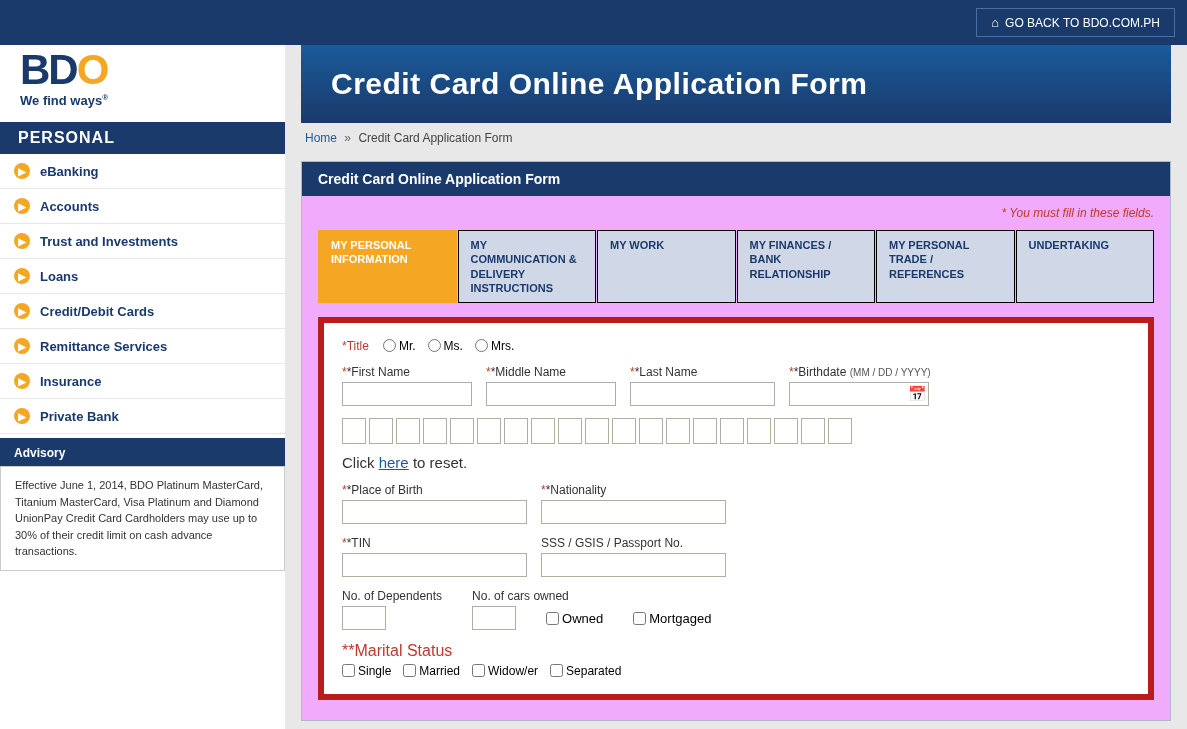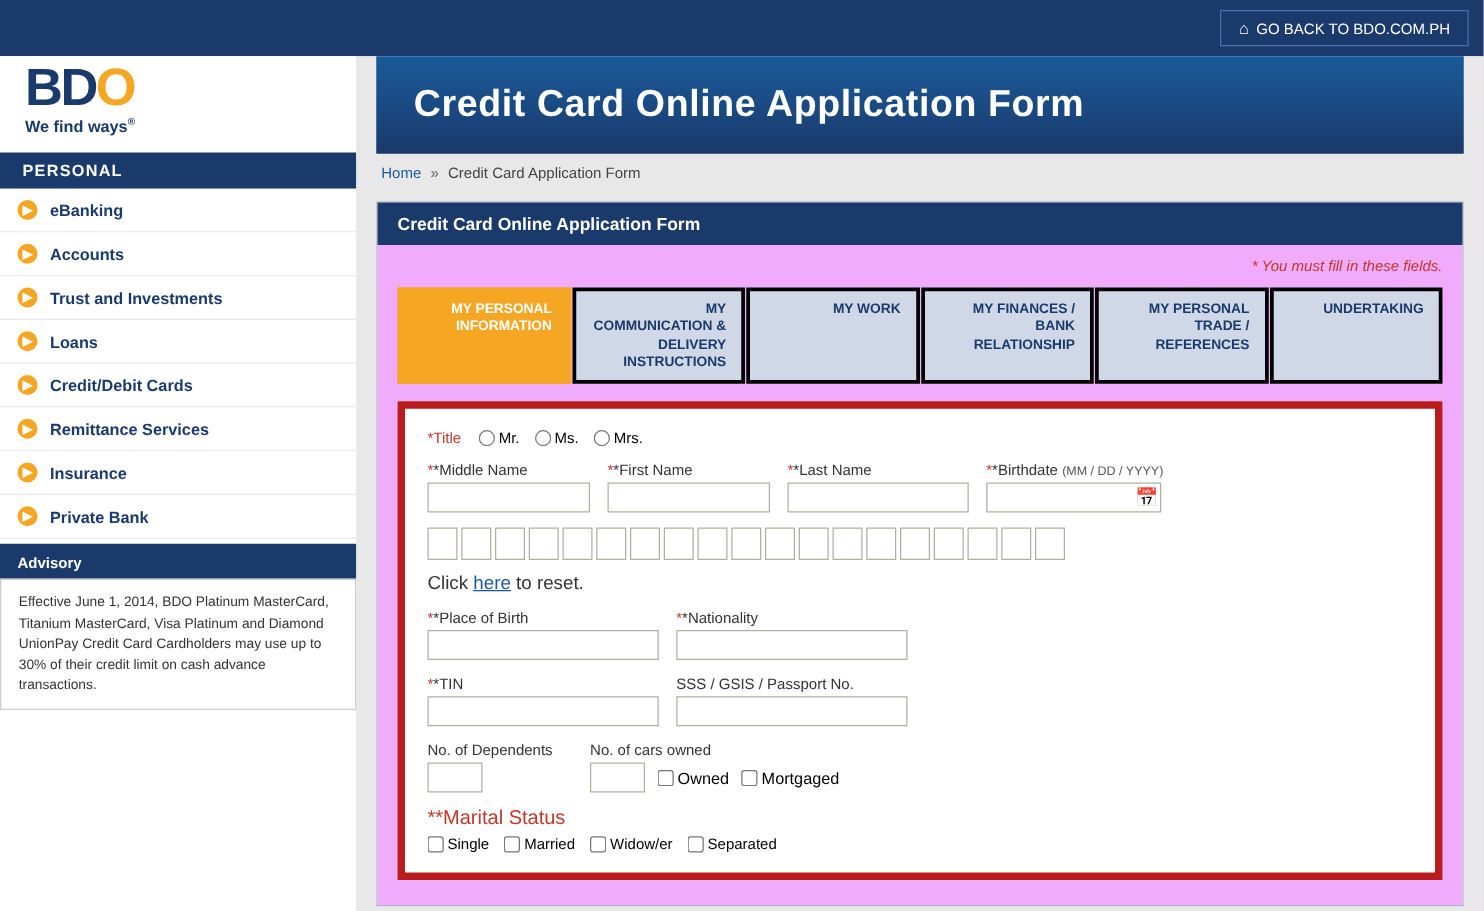--- a/index.html
+++ b/index.html
@@ -74,21 +74,21 @@
       font-weight: bold;
       margin-top: 2px;
     }
     .tagline span {
       color: #1a3a6b;
     }
 
     .sidebar-section-label {
       background: #1a3a6b;
       color: #fff;
-      font-size: 13px;
+      font-size: 16px;
       font-weight: bold;
       padding: 7px 18px;
       letter-spacing: 1px;
     }
 
     .sidebar-item {
       display: flex;
       align-items: center;
       padding: 9px 14px;
       color: #1a3a6b;
@@ -196,22 +196,22 @@
       margin-bottom: 14px;
       gap: 1px;
     }
     .tab-item {
       background: #d0d8e8;
       color: #1a3a6b;
       font-size: 11px;
       font-weight: bold;
       padding: 7px 12px;
       cursor: pointer;
-      text-align: right;
-      border: 3px solid #000000;
+      text-align: left;
+      border: 1px solid #000000;
       flex: 1;
       line-height: 1.3;
     }
     .tab-item.active {
       background: #f5a623;
       color: #fff;
       border-color: #f5a623;
     }
 
     
@@ -259,21 +259,21 @@
       font-weight: normal;
       margin-right: 6px;
     }
     .radio-group {
       display: flex;
       align-items: center;
       gap: 12px;
     }
     .radio-item {
       display: flex;
-      align-items: flex-end;
+      align-items: flex-start;
       gap: 3px;
       font-size: 12px;
       cursor: pointer;
     }
 
     
     .card-name-row {
       margin-bottom: 10px;
     }
     .card-name-label {
@@ -314,20 +314,21 @@
       transform: translateY(-50%);
       font-size: 15px;
       color: #c05050;
       cursor: pointer;
     }
     .checkbox-item {
       display: flex;
       align-items: center;
       gap: 3px;
       cursor: pointer;
+      margin-left: 20px;
     }
 
     
     .dependents-cars-row {
       display: flex;
       align-items: flex-start;
       gap: 30px;
       margin-bottom: 12px;
     }
 
@@ -456,25 +457,25 @@
               </label>
               <label class="radio-item">
                 <input type="radio" name="title" style="">
                 <span>Mrs.</span>
               </label>
             </div>
           </div>
 
           <div class="field-row">
             <div class="field-group">
+              <label class="field-label"><span style="color:#c0392b">*</span><span>*First Name</span></label>
+              <input type="text" class="form-input" style="width: 130px;">
+            </div>
+            <div class="field-group">
               <label class="field-label"><span style="color:#c0392b">*</span><span>*Middle Name</span></label>
-              <input type="text" class="form-input" style="width: 130px;">
-            </div>
-            <div class="field-group">
-              <label class="field-label"><span style="color:#c0392b">*</span><span>*First Name</span></label>
               <input type="text" class="form-input" style="width: 130px;">
             </div>
             <div class="field-group">
               <label class="field-label"><span style="color:#c0392b">*</span><span>*Last Name</span></label>
               <input type="text" class="form-input" style="width: 145px;">
             </div>
             <div class="field-group">
               <label class="field-label"><span style="color:#c0392b">*</span><span>*Birthdate</span> <span style="font-size:10px; color:#555;">(MM / DD / YYYY)</span></label>
               <div class="birthdate-group">
                 <input type="text" class="form-input" style="width: 140px;">

